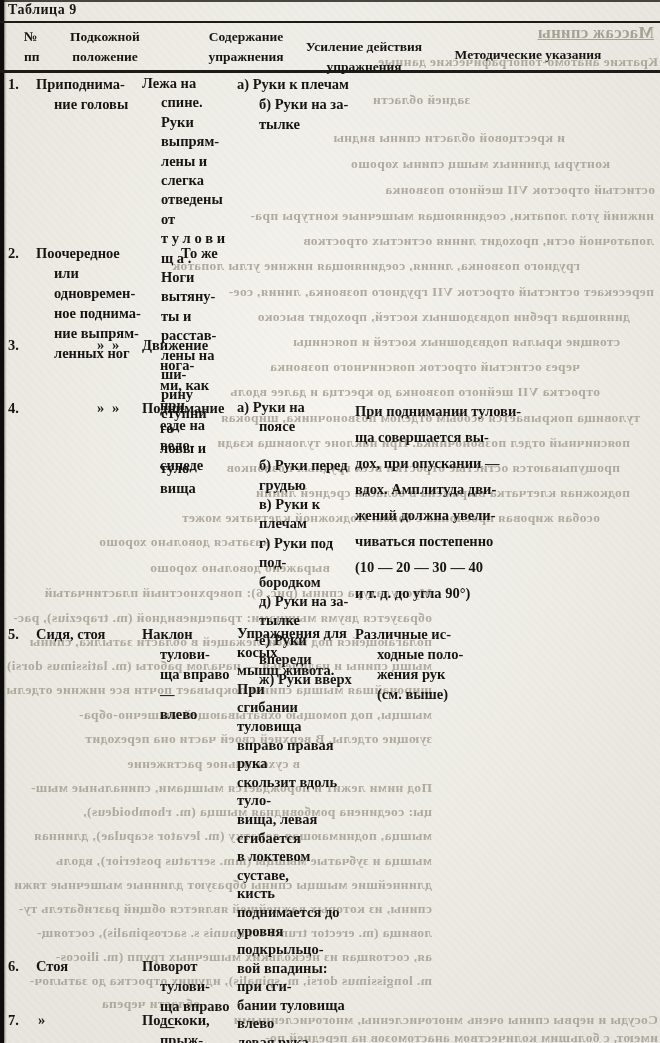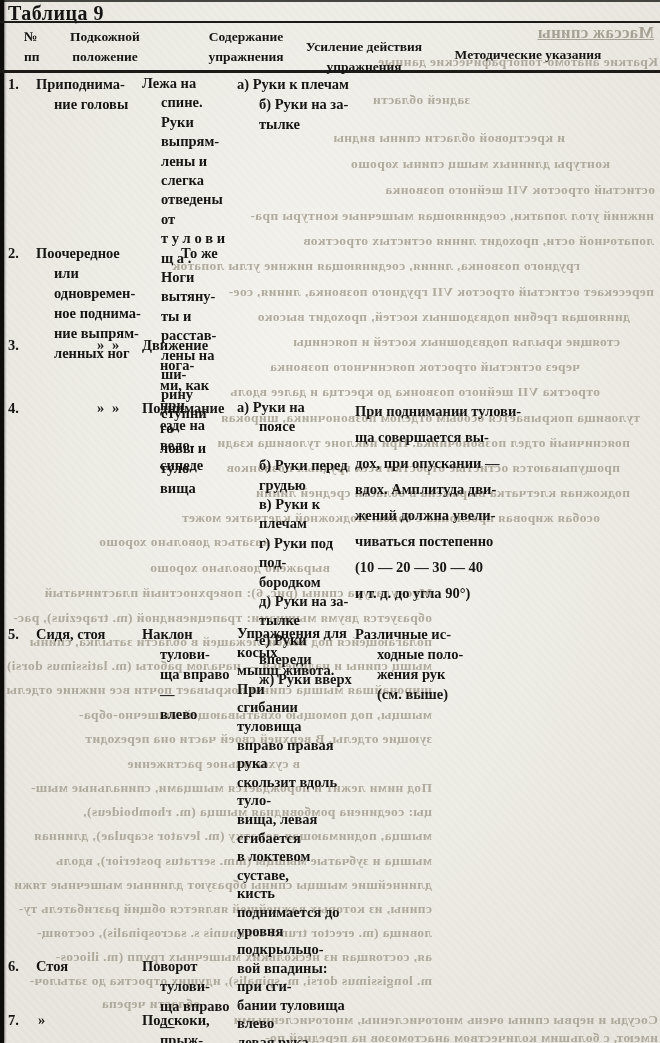--- a/index.html
+++ b/index.html
@@ -11,21 +11,21 @@
     background-image:
       radial-gradient(ellipse at 50% 40%, rgba(255,255,255,.35), rgba(0,0,0,.04) 90%),
       repeating-linear-gradient(47deg, rgba(120,115,100,.025) 0 3px, rgba(255,255,255,.02) 3px 6px);
     overflow:hidden;
     font-family:"Liberation Serif","DejaVu Serif",serif;
     font-weight:bold;
     color:#171513;
   }
   .edge-left{position:absolute;left:0;top:0;width:4px;height:100%;background:#0e0d0b;box-shadow:1px 0 2px rgba(20,18,14,.55);}
   .edge-top{position:absolute;left:0;top:0;width:100%;height:2px;background:rgba(14,13,11,.75);}
-  .doc-title{position:absolute;top:2px;left:8px;font-size:20px;letter-spacing:.5px;}
+  .doc-title{position:absolute;top:2px;left:8px;font-size:14px;letter-spacing:.5px;}
   .rule{position:absolute;left:0;width:660px;background:#1d1b18;}
   .rule.r-top{top:21px;height:2px;}
   .rule.r-head{top:70px;height:3px;}
 
   
   .bleed{position:absolute;inset:0;z-index:0;}
   .bl{
     position:absolute;
     transform:scaleX(-1);
     color:#a09a8c;

